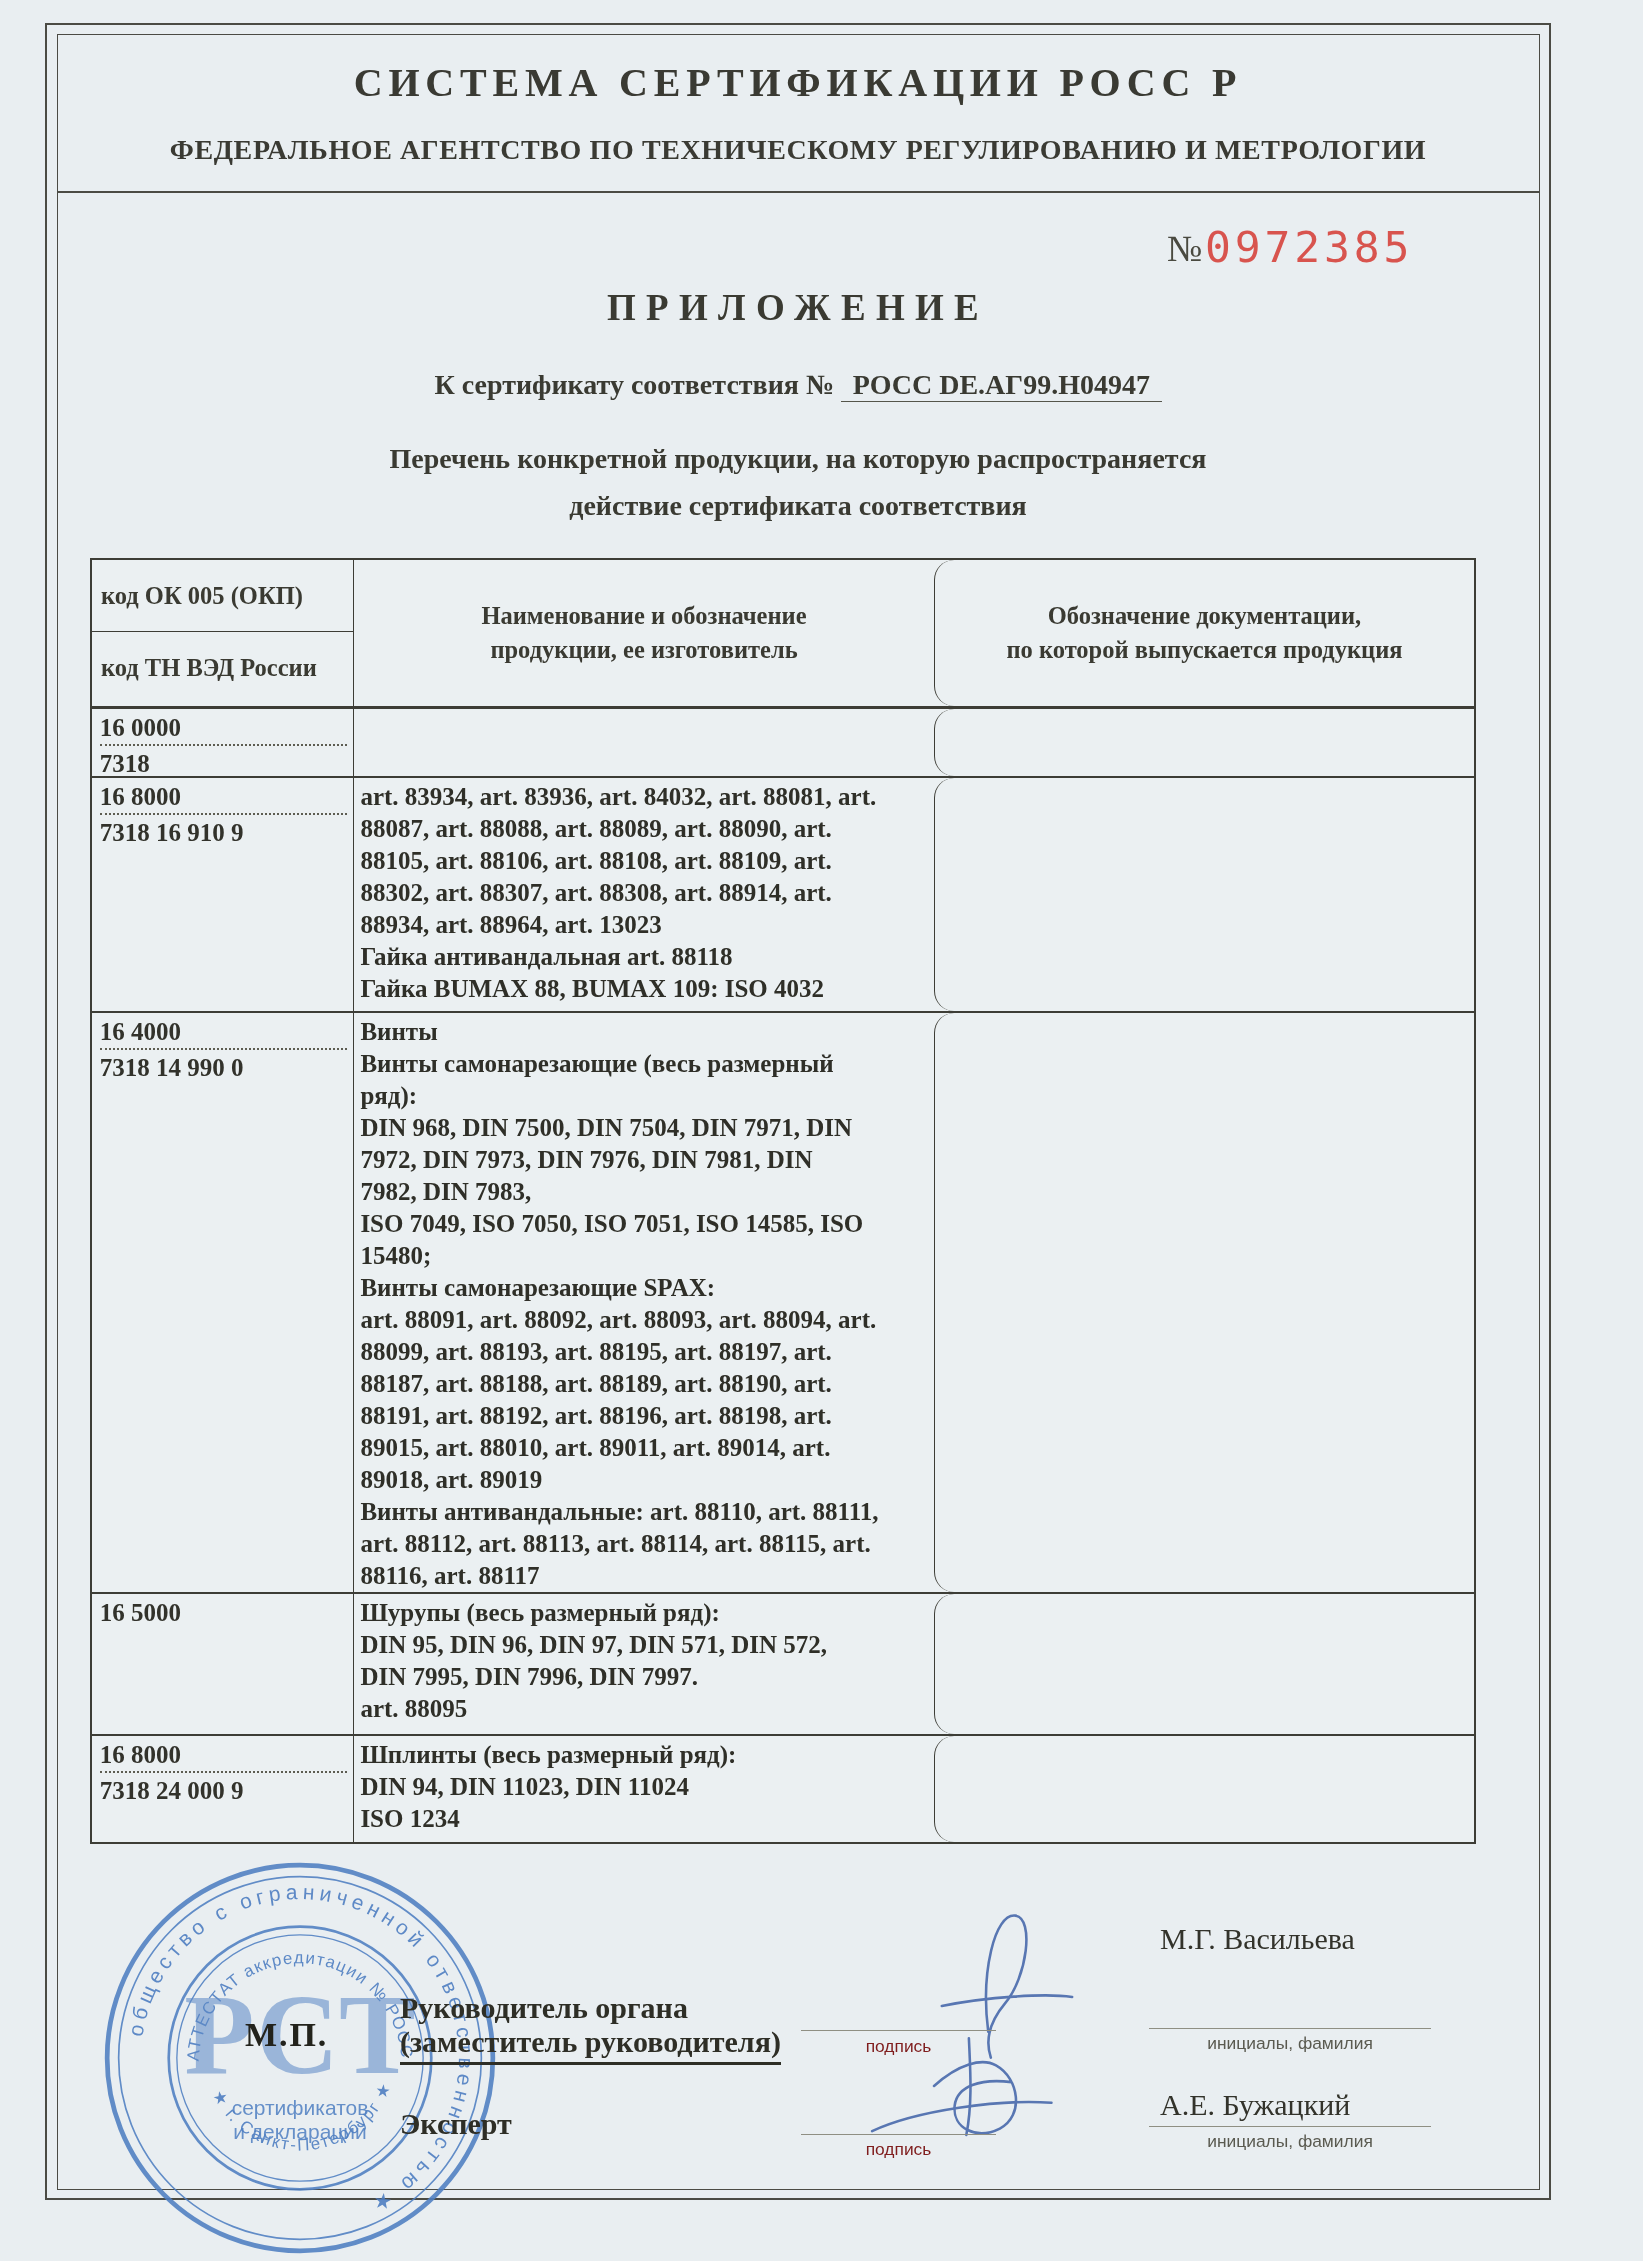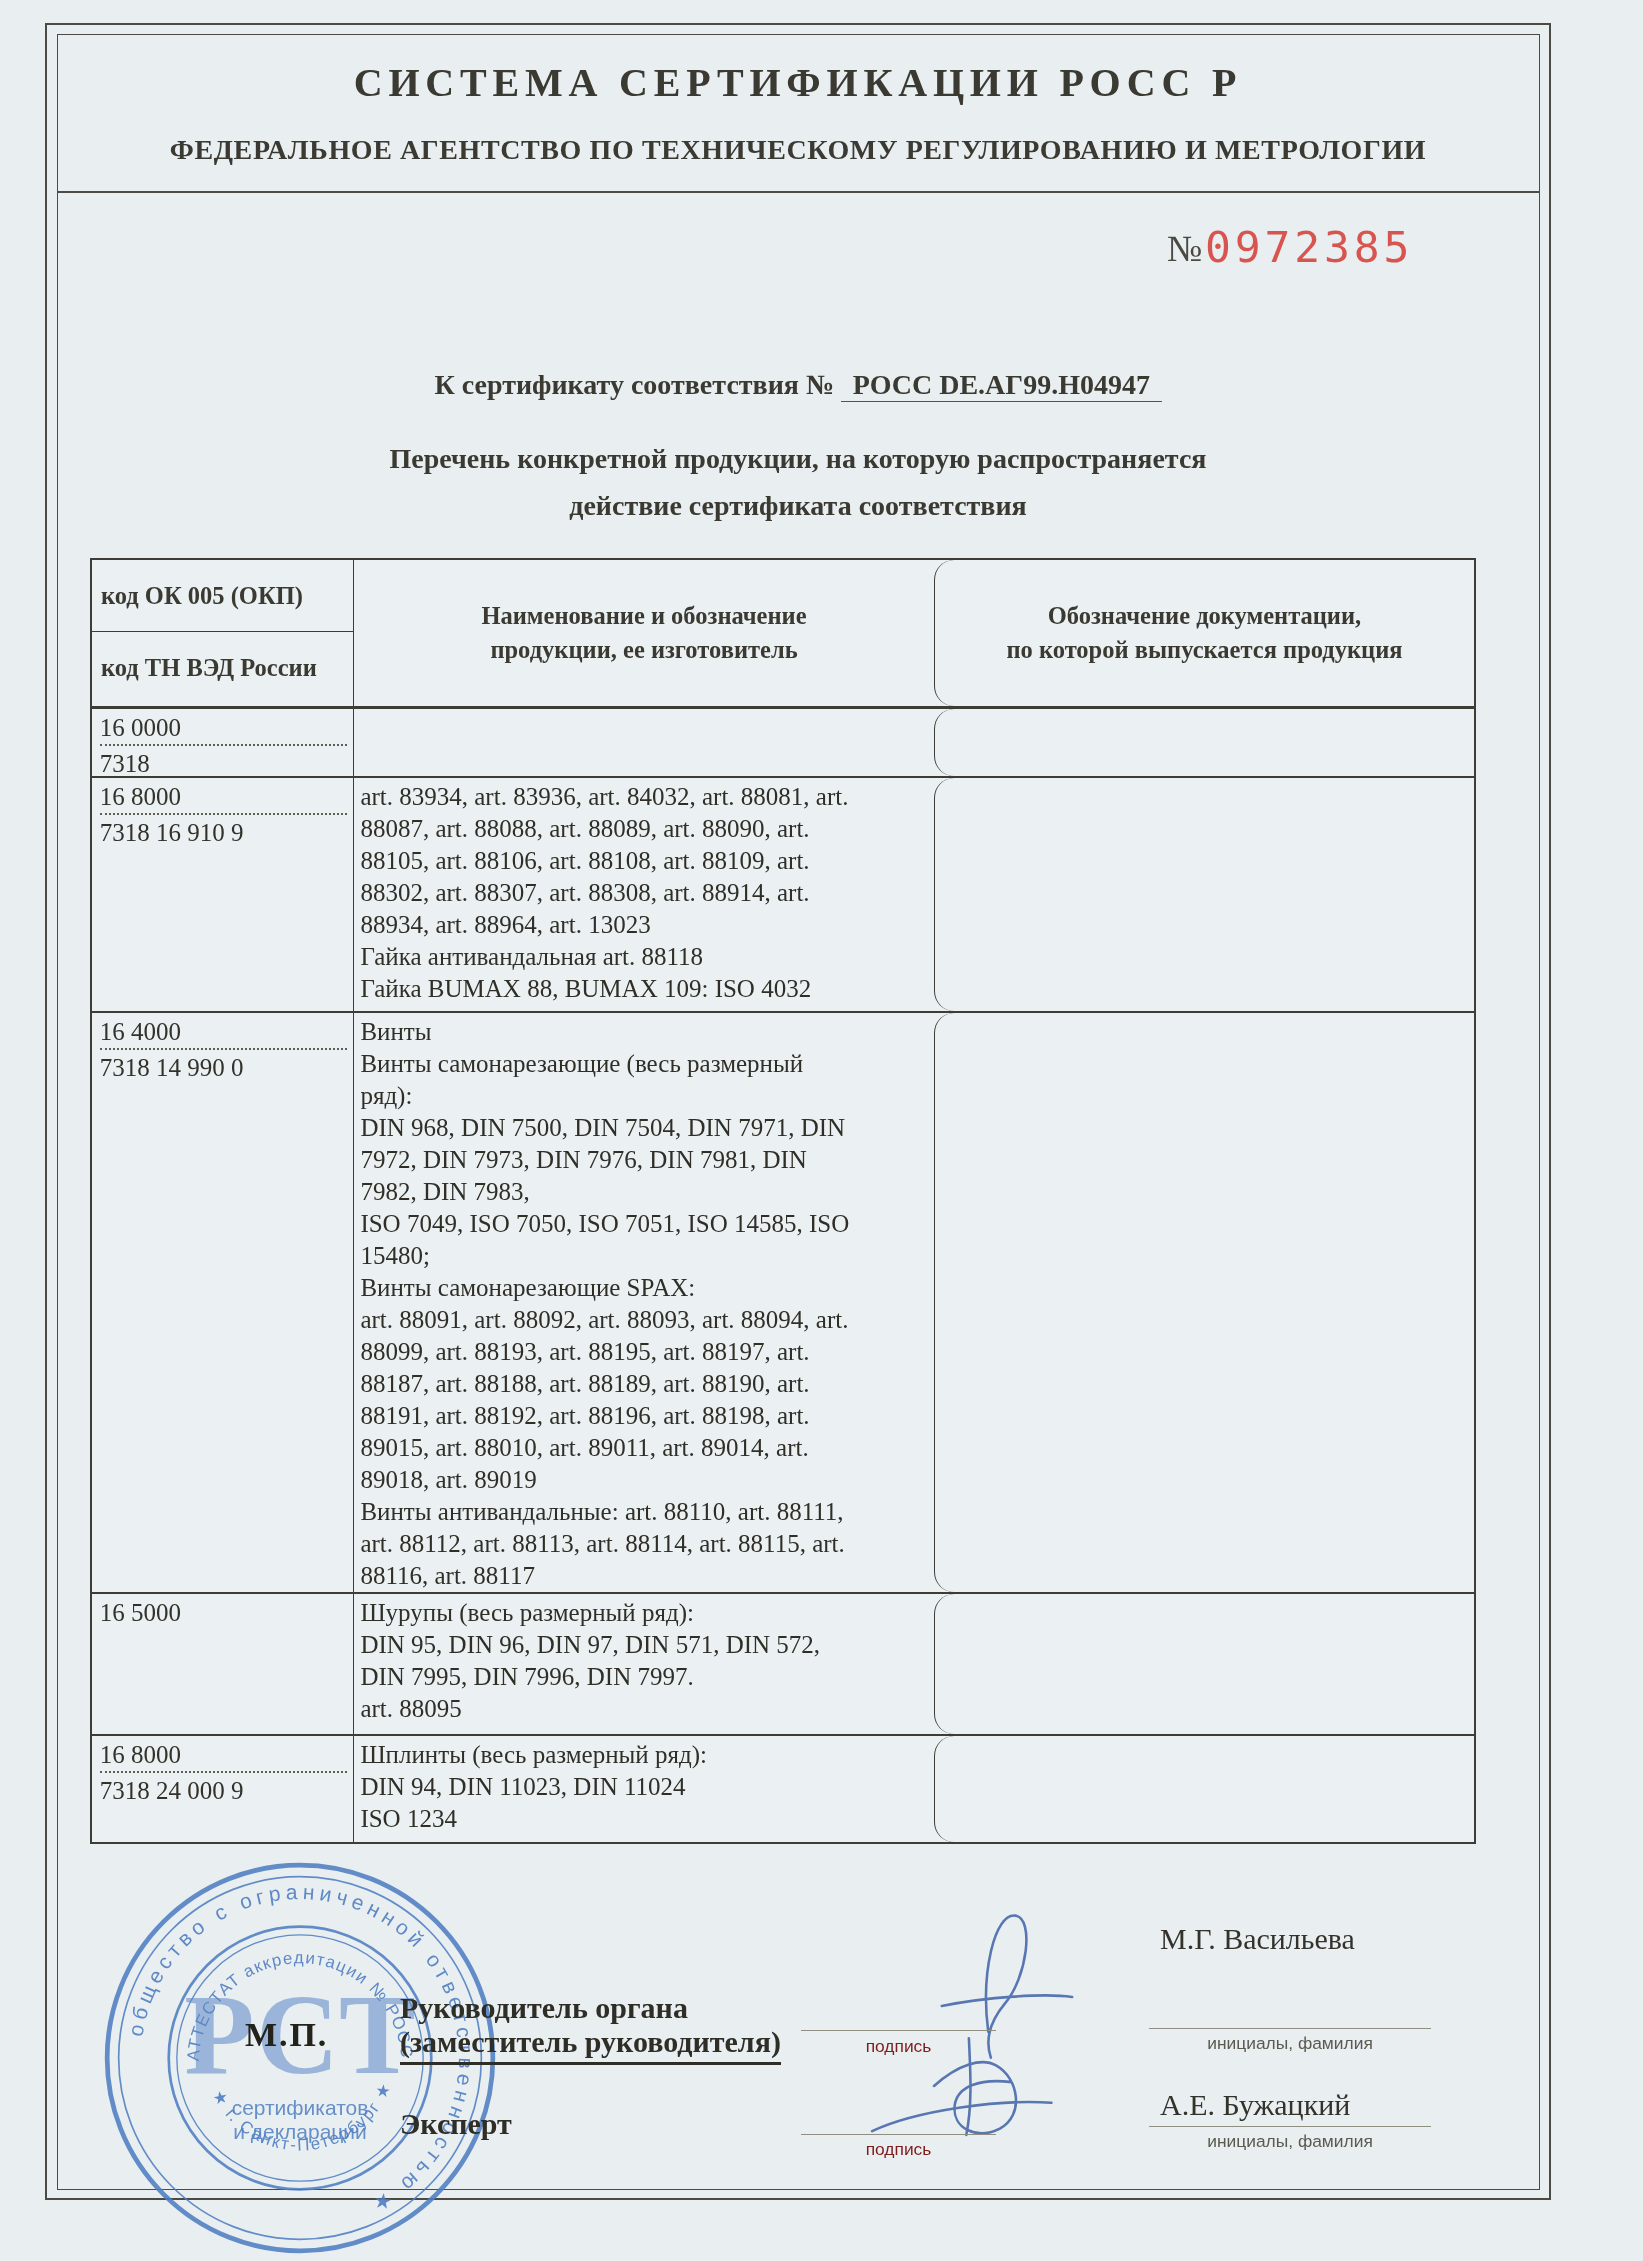--- a/index.html
+++ b/index.html
@@ -25,21 +25,21 @@
   .docnum .nosym{font-size:37px;color:#4a4a40;vertical-align:top;}
   .docnum .red{font-family:"DejaVu Sans Mono","Liberation Mono",monospace;font-size:43px;color:#d8544e;letter-spacing:3.9px;vertical-align:top;line-height:41px;}
   .title{left:45px;top:286px;width:1506px;text-align:center;font-size:37px;font-weight:600;letter-spacing:10.3px;color:#3a3a32;}
   .certline{left:45px;top:369px;width:1506px;text-align:center;font-size:28px;font-weight:700;color:#3a3a32;}
   .certline .val{font-weight:600;border-bottom:1.9px solid #55554b;padding:0 11.6px 1.3px 11.6px;}
   .desc1{left:45px;top:443px;width:1506px;text-align:center;font-size:28px;font-weight:700;color:#3a3a32;}
   .desc2{left:45px;top:490px;width:1506px;text-align:center;font-size:28px;font-weight:700;color:#3a3a32;}
   
   .table{left:90px;top:558px;width:1386px;border:2.6px solid #3d3d36;box-sizing:border-box;background:rgba(255,255,255,0.12);}
   .trow{display:flex;box-sizing:border-box;}
-  .trow + .trow{border-top:2.6px solid #3d3d36;}
+  .trow + .trow{border-top:2.6px solid #3d3d36;font-weight:bold;}
   .thead{border-bottom:1.3px solid #3d3d36;}
   .c1{width:261px;box-sizing:border-box;}
   .c2{width:581px;box-sizing:border-box;border-left:1.9px solid #3d3d36;}
   .c3{flex:1;box-sizing:border-box;border-left:1.9px solid #3d3d36;border-radius:20px;}
   .hcell{display:flex;align-items:center;justify-content:center;text-align:center;font-size:24.5px;font-weight:600;line-height:34px;white-space:pre-line;color:#3a3a32;}
   .c1top{height:72px;border-bottom:1.9px solid #3d3d36;display:flex;align-items:center;padding-left:9px;font-size:24.5px;font-weight:600;box-sizing:border-box;color:#3a3a32;}
   .c1bot{height:72px;display:flex;align-items:center;padding-left:9px;font-size:24.5px;font-weight:600;box-sizing:border-box;color:#3a3a32;}
   .codecell{padding:2.6px 6.4px 0 7.7px;font-size:25px;line-height:31px;color:#32322b;}
   .dotline{border-top:2.6px dotted #5d5d52;margin:1.9px 0 1.3px 0;}
   .bodycell{padding:2.6px 6.4px;font-size:25px;line-height:32px;white-space:pre-line;color:#2f2f28;}
@@ -76,20 +76,21 @@
   <div class="abs header-sep"></div>
 
   <div class="abs hdr1">СИСТЕМА СЕРТИФИКАЦИИ РОСС Р</div>
   <div class="abs hdr2">ФЕДЕРАЛЬНОЕ АГЕНТСТВО ПО ТЕХНИЧЕСКОМУ РЕГУЛИРОВАНИЮ И МЕТРОЛОГИИ</div>
 
   <div class="abs docnum">
     <span class="nosym">№</span>
     <span class="red">0972385</span>
   </div>
 
+  <div class="abs title">ПРИЛОЖЕНИЕ</div>
   <div class="abs certline">
     <span>К сертификату соответствия №</span>
     <span class="val">РОСС DE.АГ99.Н04947</span>
   </div>
   <div class="abs desc1">Перечень конкретной продукции,  на которую распространяется</div>
   <div class="abs desc2">действие сертификата соответствия</div>
 
   <div class="abs table">
     <div class="trow thead" style="height:147px">
       <div class="c1">

